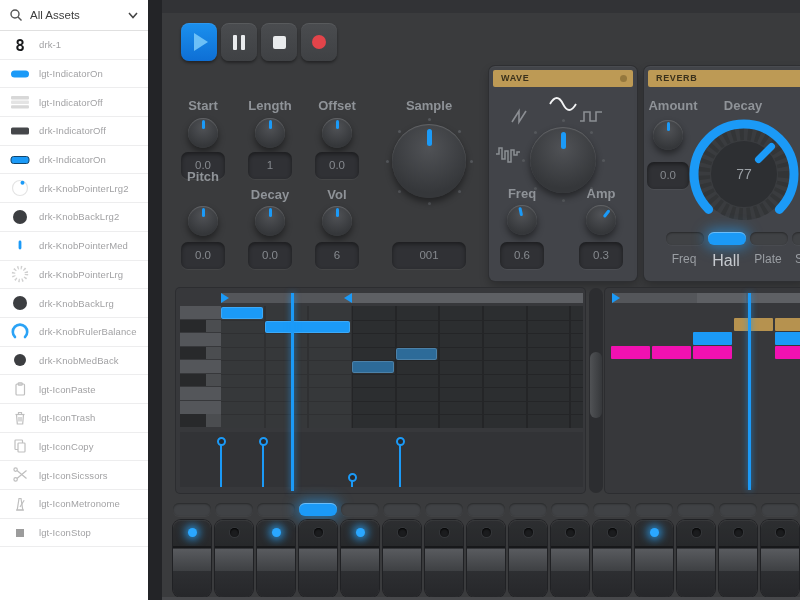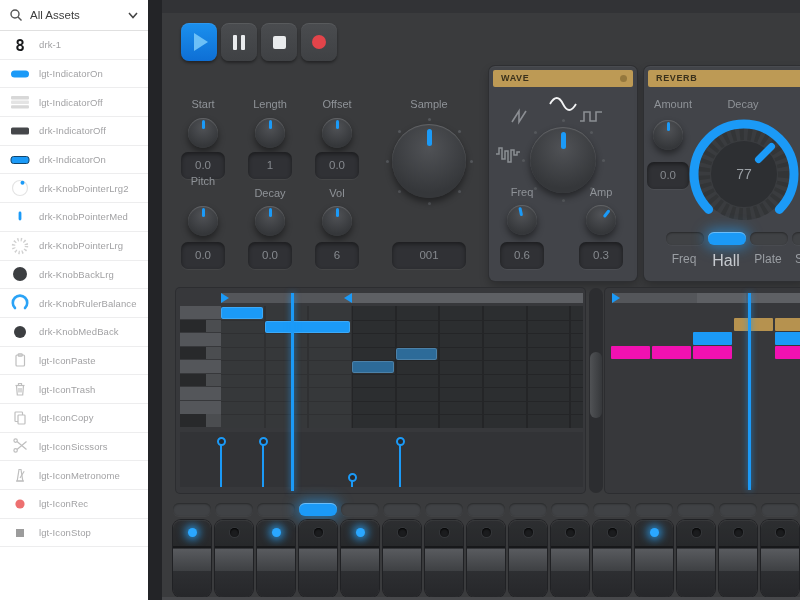--- a/index.html
+++ b/index.html
@@ -13,21 +13,21 @@
   .srow .ic{width:21px;height:20px;display:flex;align-items:center;justify-content:center;flex:none;}
   .srow .lb{font-size:9.5px;color:#a2a2a4;letter-spacing:.1px;white-space:nowrap;}
   #sbsep{position:absolute;left:148px;top:0;width:14px;height:600px;background:#232427;z-index:4;}
   
   .abs{position:absolute;}
   .panel{position:absolute;background:#424449;border-radius:6px;
          box-shadow:0 0 0 1px #2e2f32,0 5px 10px rgba(0,0,0,.25),inset 0 1px 0 rgba(255,255,255,.04);}
   .phead{position:absolute;left:4px;right:4px;top:4px;height:17px;border-radius:2px;
          font-size:9px;font-weight:700;letter-spacing:.07em;line-height:17px;padding-left:8px;box-sizing:border-box;}
   .phead .pdot{position:absolute;right:6px;top:5px;width:7px;height:7px;border-radius:50%;}
-  .klabel{position:absolute;transform:translateX(-50%);color:#8f9398;font-size:11px;font-weight:400;white-space:nowrap;}
+  .klabel{position:absolute;transform:translateX(-50%);color:#8f9398;font-size:13px;font-weight:700;white-space:nowrap;}
   .vbox{position:absolute;height:27px;background:#303135;border-radius:7px;color:#85898e;font-size:11.5px;
         line-height:27px;text-align:center;box-shadow:inset 0 2px 4px rgba(0,0,0,.45),0 1px 0 rgba(255,255,255,.05);}
   .knob{position:absolute;border-radius:50%;
         background:radial-gradient(circle at 50% 32%,#505256,#35373a 72%);
         box-shadow:inset 0 1px 1px rgba(255,255,255,.18),0 4px 7px rgba(0,0,0,.45);}
   .krot{position:absolute;left:0;top:0;right:0;bottom:0;}
   .kptr{position:absolute;left:50%;top:2px;width:3px;height:9px;margin-left:-1.5px;background:#1b9af7;border-radius:2px;}
   .kptr.big{width:5px;height:17px;top:5px;margin-left:-2.5px;border-radius:3px;}
   .dots8{position:absolute;width:3px;height:3px;border-radius:50%;}
   
@@ -120,20 +120,28 @@
             <svg width="20" height="20">
               <circle cx="10" cy="10" r="7.5" fill="none" stroke="#e4e4e4" stroke-width="1.2"></circle>
               <circle cx="12.5" cy="4.8" r="2" fill="#1b9af7"></circle>
             </svg>
           </div>
           <div class="lb">drk-KnobPointerLrg2</div>
         </div>
         <div class="srow">
           <div class="ic">
             <svg width="20" height="20">
+              <circle cx="10" cy="10" r="7" fill="#3c3e41"></circle>
+            </svg>
+          </div>
+          <div class="lb">drk-KnobBackLrg2</div>
+        </div>
+        <div class="srow">
+          <div class="ic">
+            <svg width="20" height="20">
               <rect x="8.6" y="4.5" width="2.8" height="9" rx="1.4" fill="#1b9af7"></rect>
             </svg>
           </div>
           <div class="lb">drk-KnobPointerMed</div>
         </div>
         <div class="srow">
           <div class="ic">
             <svg width="20" height="20">
               <circle cx="10" cy="10" r="6.5" fill="none" stroke="#cfcfcf" stroke-width="3.4" stroke-dasharray="1.3 2.1"></circle>
             </svg>
@@ -205,28 +213,20 @@
         </div>
         <div class="srow">
           <div class="ic">
             <svg width="20" height="20" fill="none" stroke="#bfbfbf" stroke-width="1.2">
               <path d="M7.2 16 L9 4.5 h2 L12.8 16 Z"></path>
               <path d="M6 16 h8"></path>
               <path d="M10 13 L14.2 6.2"></path>
             </svg>
           </div>
           <div class="lb">lgt-IconMetronome</div>
-        </div>
-        <div class="srow">
-          <div class="ic">
-            <svg width="20" height="20">
-              <circle cx="10" cy="10" r="4.6" fill="#ed7070"></circle>
-            </svg>
-          </div>
-          <div class="lb">lgt-IconRec</div>
         </div>
         <div class="srow">
           <div class="ic">
             <svg width="20" height="20">
               <rect x="6" y="6" width="8" height="8" fill="#9c9c9c"></rect>
             </svg>
           </div>
           <div class="lb">lgt-IconStop</div>
         </div>
       </div>
@@ -264,21 +264,21 @@
   <div class="knob" style="left:322px;top:118px;width:30px;height:30px;">
       <div class="kptr"></div>
     </div>
   <div class="vbox" style="left:181px;top:152px;width:44px;">0.0</div>
   <div class="vbox" style="left:248px;top:152px;width:44px;">1</div>
   <div class="vbox" style="left:315px;top:152px;width:44px;">0.0</div>
   <div class="dots8" style="left:427.5px;top:159.5px;box-shadow:0 -42px 0 #55585c,30px -30px 0 #55585c,42px 0 0 #55585c,30px 30px 0 #55585c,0 42px 0 #55585c,-30px 30px 0 #55585c,-42px 0 0 #55585c,-30px -30px 0 #55585c;"></div>
   <div class="knob" style="left:392px;top:124px;width:74px;height:74px;">
       <div class="kptr big"></div>
     </div>
-  <div class="klabel" style="left:203px;top:175px;text-align:right;">Pitch</div>
+  <div class="klabel" style="left:203px;top:169px;text-align:right;">Pitch</div>
   <div class="klabel" style="left:270px;top:187px;">Decay</div>
   <div class="klabel" style="left:337px;top:187px;">Vol</div>
   <div class="knob" style="left:188px;top:206px;width:30px;height:30px;">
       <div class="kptr"></div>
     </div>
   <div class="knob" style="left:255px;top:206px;width:30px;height:30px;">
       <div class="kptr"></div>
     </div>
   <div class="knob" style="left:322px;top:206px;width:30px;height:30px;">
       <div class="kptr"></div>

